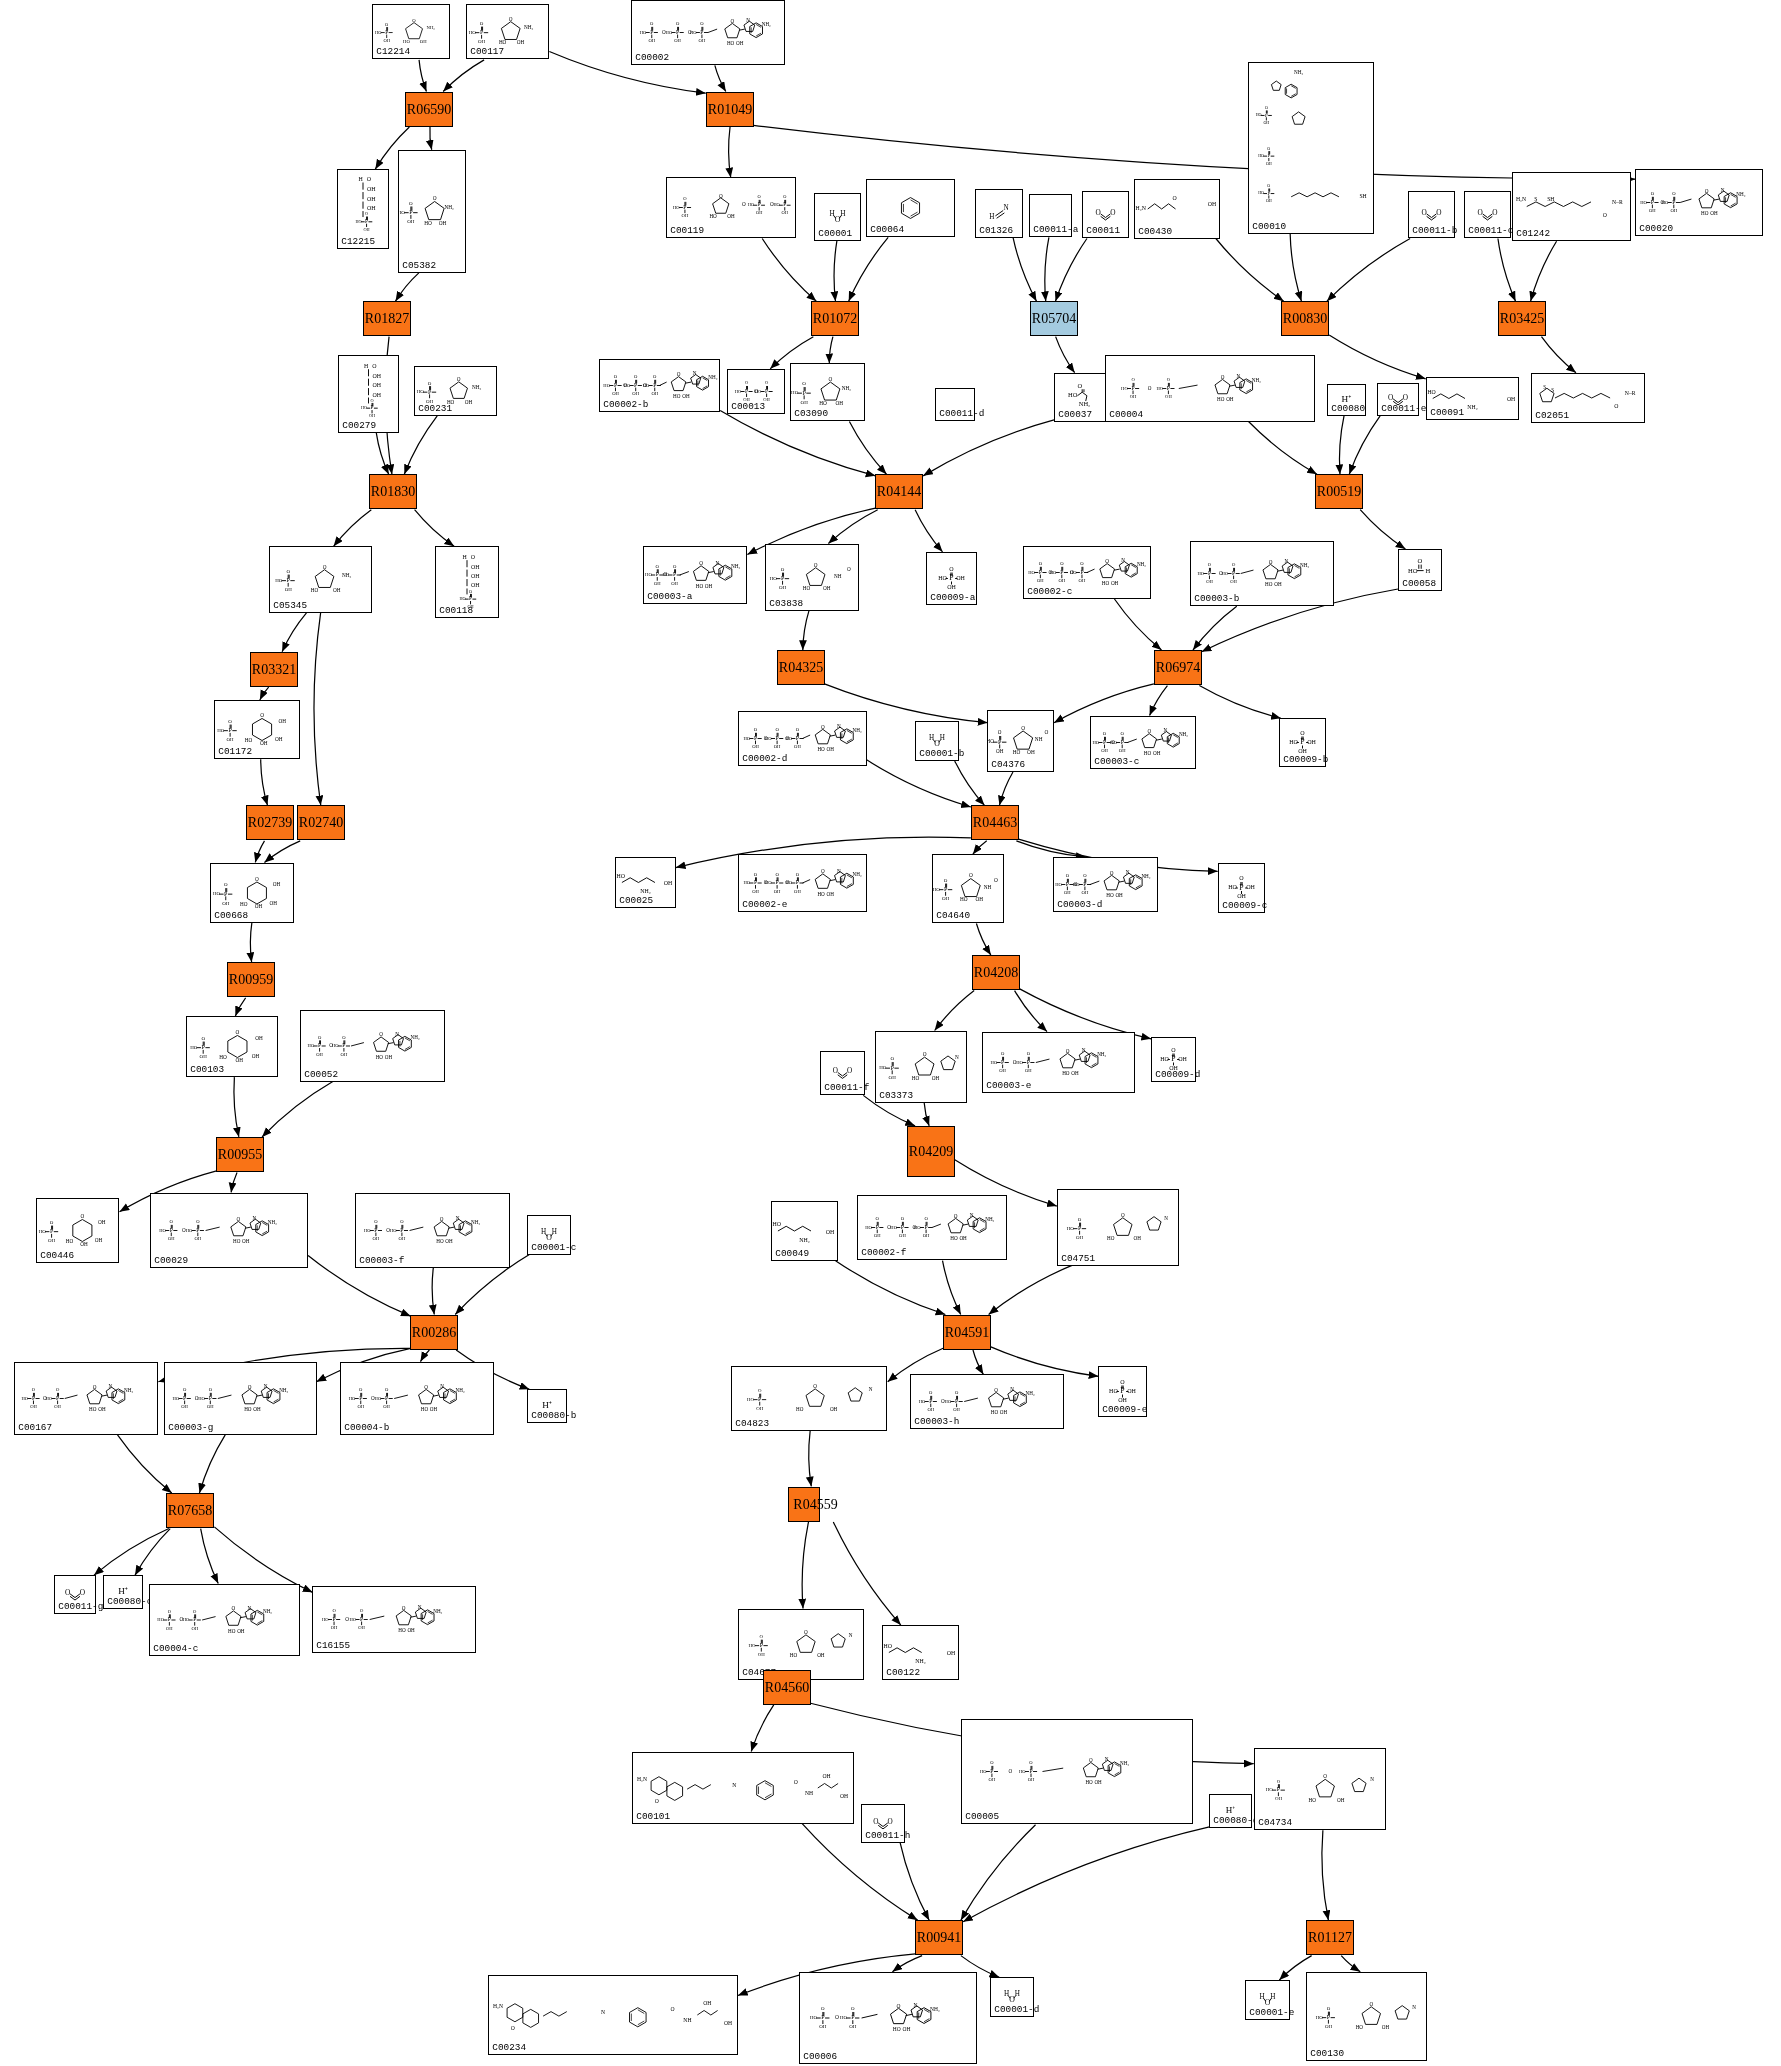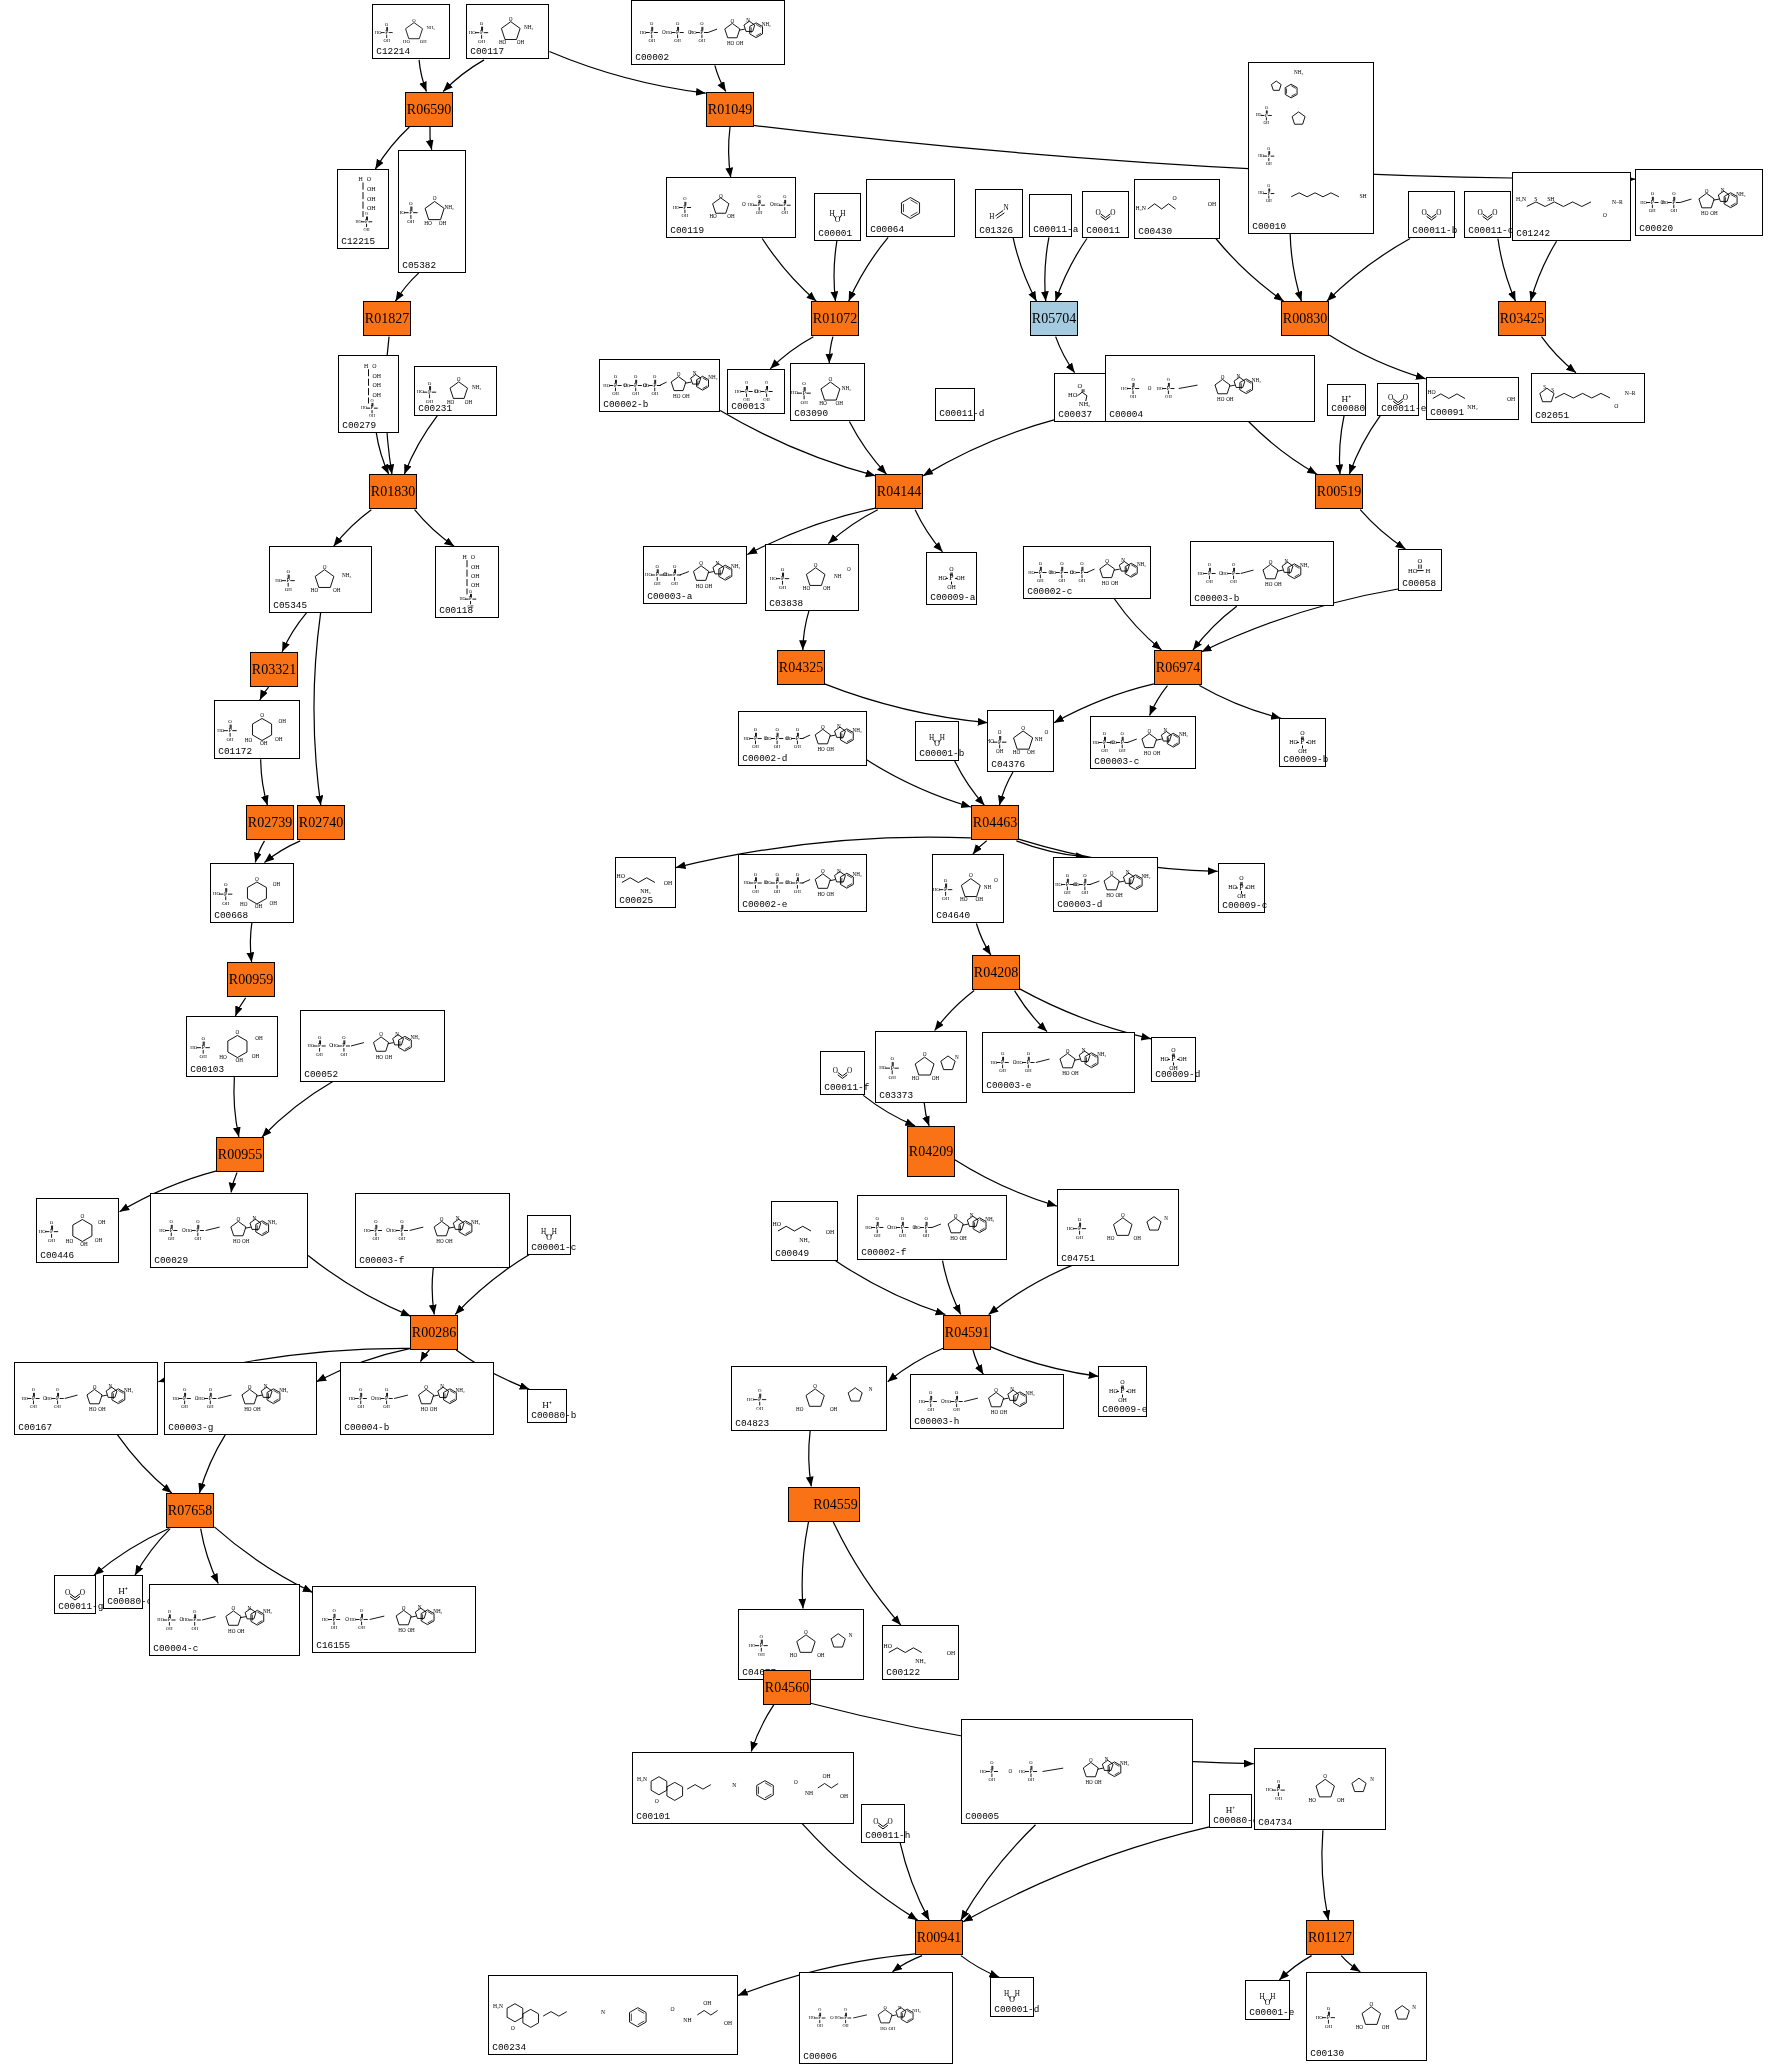--- a/index.html
+++ b/index.html
@@ -2132,21 +2132,21 @@
             <text x="352" y="70.5" font-family="Liberation Serif, serif" font-size="10" fill="#000" text-anchor="middle" dominant-baseline="middle">NH</text>
             <line x1="369.59999999999997" y1="60.5" x2="381.59999999999997" y2="52.5" stroke="#000" stroke-width="1.6"></line>
             <line x1="381.59999999999997" y1="52.5" x2="393.59999999999997" y2="60.5" stroke="#000" stroke-width="1.6"></line>
             <line x1="393.59999999999997" y1="60.5" x2="405.59999999999997" y2="52.5" stroke="#000" stroke-width="1.6"></line>
             <text x="424" y="76.5" font-family="Liberation Serif, serif" font-size="10" fill="#000" text-anchor="middle" dominant-baseline="middle">OH</text>
             <text x="387.2" y="40.5" font-family="Liberation Serif, serif" font-size="10" fill="#000" text-anchor="middle" dominant-baseline="middle">OH</text>
           </svg>
         </div>
         <div class="cid">C00234</div>
       </div>
-      <div class="cpd" style="left: 799px; top: 1972px; width: 154px; height: 92px;">
+      <div class="cpd" style="left: 799px; top: 1972px; width: 178px; height: 92px;">
         <div class="struct">
           <svg viewBox="0 0 290 141" preserveAspectRatio="xMidYMid meet" xmlns="http://www.w3.org/2000/svg">
             <line x1="26.900000000000002" y1="70.5" x2="34.1" y2="70.5" stroke="#000" stroke-width="1.6"></line>
             <text x="22.400000000000002" y="70.5" font-family="Liberation Serif, serif" font-size="8.1" fill="#000" text-anchor="middle" dominant-baseline="middle">HO</text>
             <text x="37.7" y="70.5" font-family="Liberation Serif, serif" font-size="9.9" fill="#000" text-anchor="middle" dominant-baseline="middle">P</text>
             <line x1="37.7" y1="66.9" x2="37.7" y2="60.6" stroke="#000" stroke-width="1.6"></line>
             <line x1="39.32" y1="66.9" x2="39.32" y2="60.6" stroke="#000" stroke-width="1.6"></line>
             <text x="37.7" y="56.1" font-family="Liberation Serif, serif" font-size="8.1" fill="#000" text-anchor="middle" dominant-baseline="middle">O</text>
             <line x1="37.7" y1="74.1" x2="37.7" y2="80.4" stroke="#000" stroke-width="1.6"></line>
             <text x="37.7" y="85.8" font-family="Liberation Serif, serif" font-size="8.1" fill="#000" text-anchor="middle" dominant-baseline="middle">OH</text>
@@ -2240,19 +2240,19 @@
       <div class="rxn green" style="left: 246px; top: 805px; width: 48px; height: 35px;">R02739</div>
       <div class="rxn green" style="left: 297px; top: 805px; width: 48px; height: 35px;">R02740</div>
       <div class="rxn green" style="left: 971px; top: 805px; width: 48px; height: 35px;">R04463</div>
       <div class="rxn green" style="left: 227px; top: 962px; width: 48px; height: 35px;">R00959</div>
       <div class="rxn green" style="left: 972px; top: 955px; width: 48px; height: 35px;">R04208</div>
       <div class="rxn green" style="left: 907px; top: 1126px; width: 48px; height: 51px;">R04209</div>
       <div class="rxn green" style="left: 216px; top: 1137px; width: 48px; height: 35px;">R00955</div>
       <div class="rxn green" style="left: 943px; top: 1315px; width: 48px; height: 35px;">R04591</div>
       <div class="rxn green" style="left: 410px; top: 1315px; width: 48px; height: 35px;">R00286</div>
       <div class="rxn green" style="left: 166px; top: 1493px; width: 48px; height: 35px;">R07658</div>
-      <div class="rxn green" style="left: 788px; top: 1487px; width: 72px; height: 35px; padding-left: 23px;">R04559</div>
+      <div class="rxn green" style="left: 788px; top: 1487px; width: 32px; height: 35px; padding-left: 23px;">R04559</div>
       <div class="rxn green" style="left: 763px; top: 1670px; width: 48px; height: 35px;">R04560</div>
       <div class="rxn green" style="left: 915px; top: 1920px; width: 48px; height: 35px;">R00941</div>
       <div class="rxn green" style="left: 1306px; top: 1920px; width: 48px; height: 35px;">R01127</div>
     </div>
 </div>
 
 
 </body></html>

